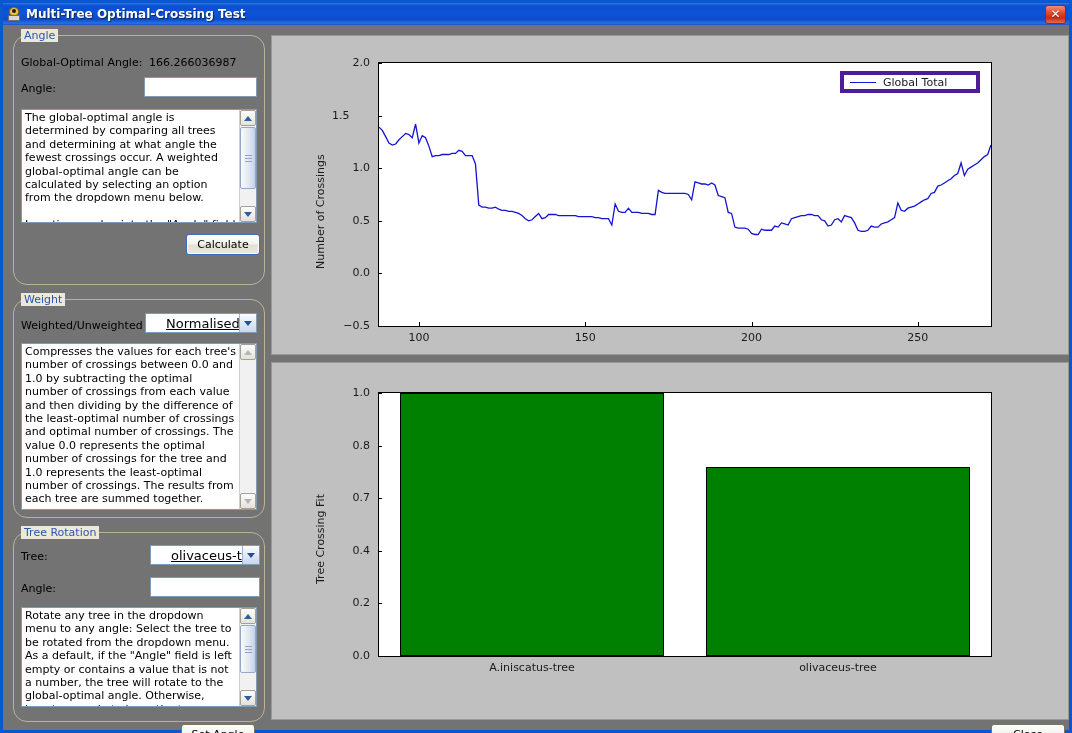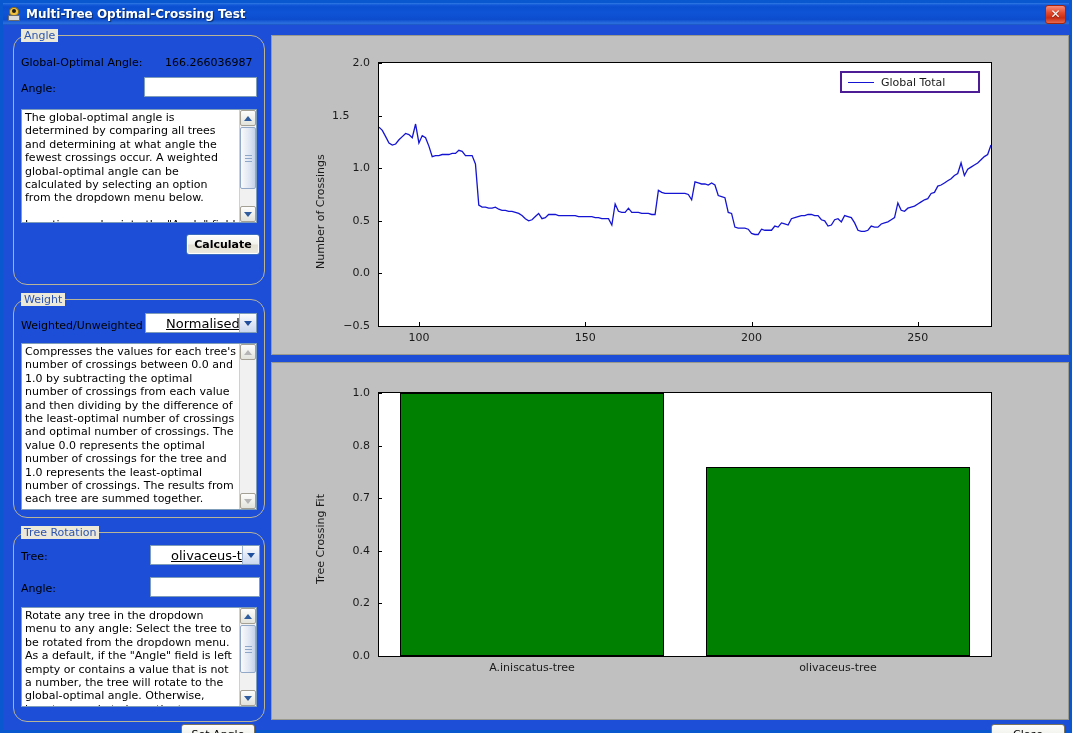--- a/index.html
+++ b/index.html
@@ -7,21 +7,21 @@
     width:1072px;height:733px;overflow:hidden;
     font-family:"DejaVu Sans","Liberation Sans",sans-serif;
     font-size:11px;
     background:#ece9d8;
   }
   
   .window{
     position:absolute;left:0;top:0;width:1072px;height:733px;
     box-sizing:border-box;
     border:3px solid #0a58d0;
-    background:#1d4ed8;
+    background:#737373;
   }
   .titlebar{
     position:absolute;left:0;top:0;width:1066px;height:22px;
     background:linear-gradient(to bottom,#2f7ae5 0%,#1258d8 9%,#0a4fd0 18%,#0f54d6 45%,#0c4ccd 75%,#2a6fe0 92%,#1b52c0 100%);
     display:flex;align-items:center;
   }
   .tb-icon{
     width:16px;height:16px;margin-left:3px;margin-right:4px;
     position:relative;flex:0 0 auto;
   }
@@ -126,35 +126,34 @@
   .pbtn{
     position:absolute;box-sizing:border-box;
     background:linear-gradient(to bottom,#fdfdfd 0%,#f3f3ee 45%,#e3e0d4 55%,#eceae0 100%);
     border:1px solid #7b7560;border-radius:3px;
     font-size:11px;color:#000;text-align:center;
     display:flex;align-items:center;justify-content:center;
   }
   .pbtn.default{
     border:1px solid #3c6ec0;
     box-shadow:inset 0 0 0 1px #ffffff;
-    font-weight:bold;
   }
   
   .plotpane{
     position:absolute;box-sizing:border-box;
     background:#c0c0c0;border:1px solid #9a9a8e;
   }
   .axesbox{position:absolute;box-sizing:border-box;background:#fff;border:1px solid #000;}
   .ticklabel{position:absolute;font-size:11px;color:#1a1a1a;white-space:nowrap;}
   .axislabel{
     position:absolute;font-size:11px;color:#1a1a1a;white-space:nowrap;
     transform-origin:0 0;
   }
   .legendbox{
-    position:absolute;box-sizing:border-box;background:#fff;border:2px solid #4c1d95;
+    position:absolute;box-sizing:border-box;background:#fff;border:4px solid #4c1d95;
     display:flex;align-items:center;padding:0 6px;text-align:center;
   }
   .legendline{width:26px;height:0;border-top:1.6px solid #1414d2;margin-right:7px;}
   .legendtext{font-size:11px;color:#1a1a1a;white-space:nowrap;}
   .bar{position:absolute;box-sizing:border-box;background:#008000;border:1px solid #000;}
 </style>
 </head>
 <body>
 
 <div class="window">
@@ -172,21 +171,21 @@
   </div>
 
   <div class="body-area">
 
     <div class="left-panel">
 
       <div class="group" style="left:4px;top:7px;width:252px;height:250px;">
         <div class="legend">Angle</div>
 
         <div class="lbl" style="left:7px;top:20px;">Global-Optimal Angle:</div>
-        <div class="val" style="left:135px;top:20px;margin-left:16px;">166.266036987</div>
+        <div class="val" style="left:135px;top:20px;">166.266036987</div>
 
         <div class="lbl" style="left:7px;top:46px;">Angle:</div>
         <div class="tfield" style="left:130px;top:41px;width:113px;height:20px;"></div>
 
         <div class="textarea" style="left:7px;top:73px;width:236px;height:114px;">
           <div class="ta-text">The global-optimal angle is determined by comparing all trees and determining at what angle the fewest crossings occur. A weighted global-optimal angle can be calculated by selecting an option from the dropdown menu below.
 
 Inserting a value into the "Angle" field will</div>
           <div class="scrollbar">
             <div class="sb-arrow up">

